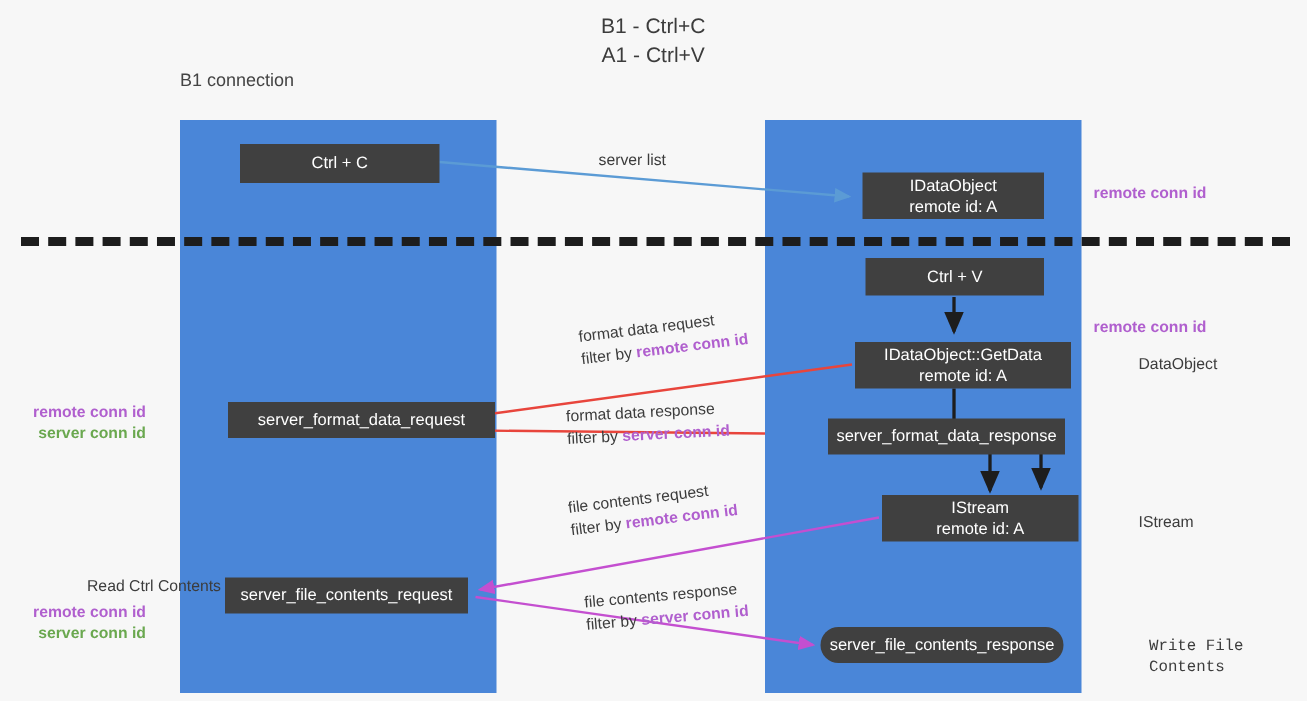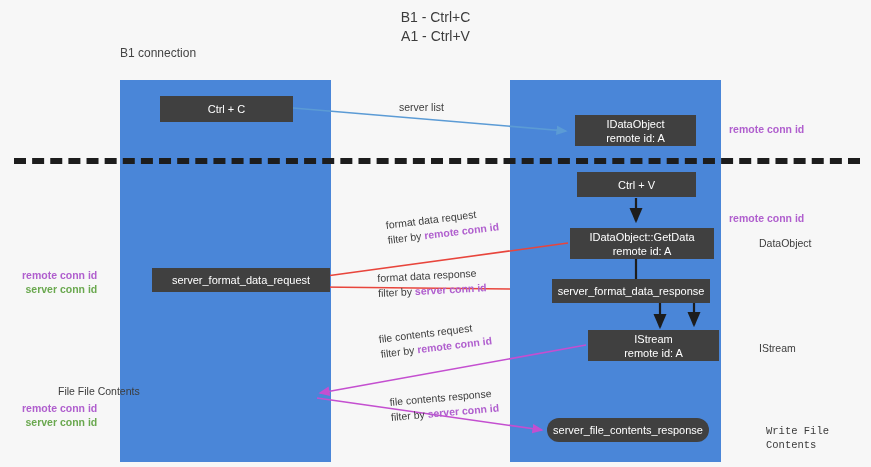--- a/index.html
+++ b/index.html
@@ -141,20 +141,21 @@
   <div id="n-ctrlc" class="node green">Ctrl + C</div>
   <div id="n-idataobject" class="node orange">IDataObject
 remote id: A</div>
   <div id="n-ctrlv" class="node green">Ctrl + V</div>
   <div id="n-getdata" class="node orange">IDataObject::GetData
 remote id: A</div>
   <div id="n-sfdreq" class="node orange">server_format_data_request</div>
   <div id="n-sfdres" class="node orange">server_format_data_response</div>
   <div id="n-istream" class="node orange">IStream
 remote id: A</div>
+  <div id="n-sfcreq" class="node orange">server_file_contents_request</div>
   <div id="n-sfcres" class="node orange">server_file_contents_response</div>
 
   <div id="e-formatlist" class="edge-label">server list</div>
 
   <div id="e-fdreq" class="edge-label lbl-purple">
     <div>format data request</div>
     <div><span>filter by </span><b>remote conn id</b></div>
   </div>
 
   <div id="e-fdres" class="edge-label lbl-purple">
@@ -176,20 +177,20 @@
   <div id="s-rconn-2" class="side purple">remote conn id</div>
   <div id="s-dataobject" class="side plain">DataObject</div>
   <div id="s-istream" class="side plain">IStream</div>
   <div id="s-write" class="side plain">Write File Contents</div>
 
   <div id="s-left-1" class="side">
     <div class="purple">remote conn id</div>
     <div class="green-t">server conn id</div>
   </div>
 
-  <div id="s-read" class="side plain">File File Contents</div>
+  <div id="s-read" class="side plain">Read Ctrl Contents</div>
 
   <div id="s-left-2" class="side">
     <div class="purple">remote conn id</div>
     <div class="green-t">server conn id</div>
   </div>
 
 </div>
 
 </body></html>

